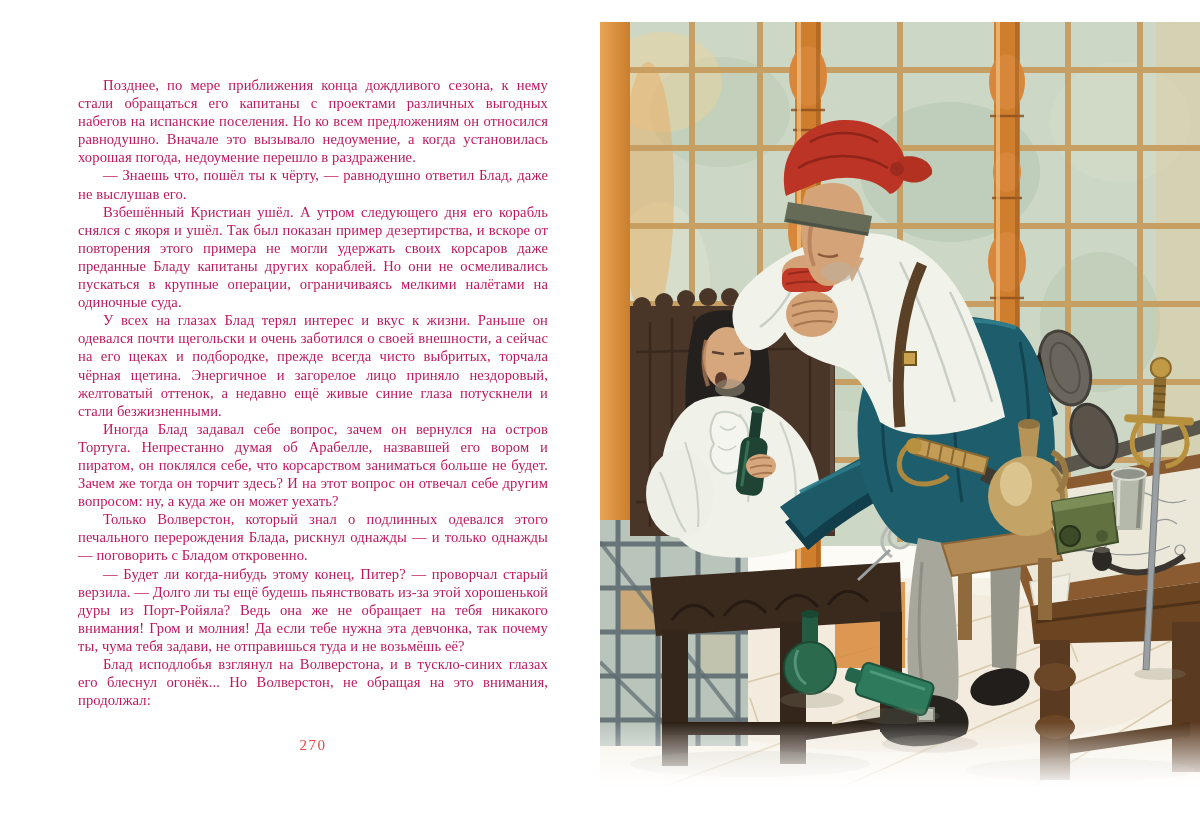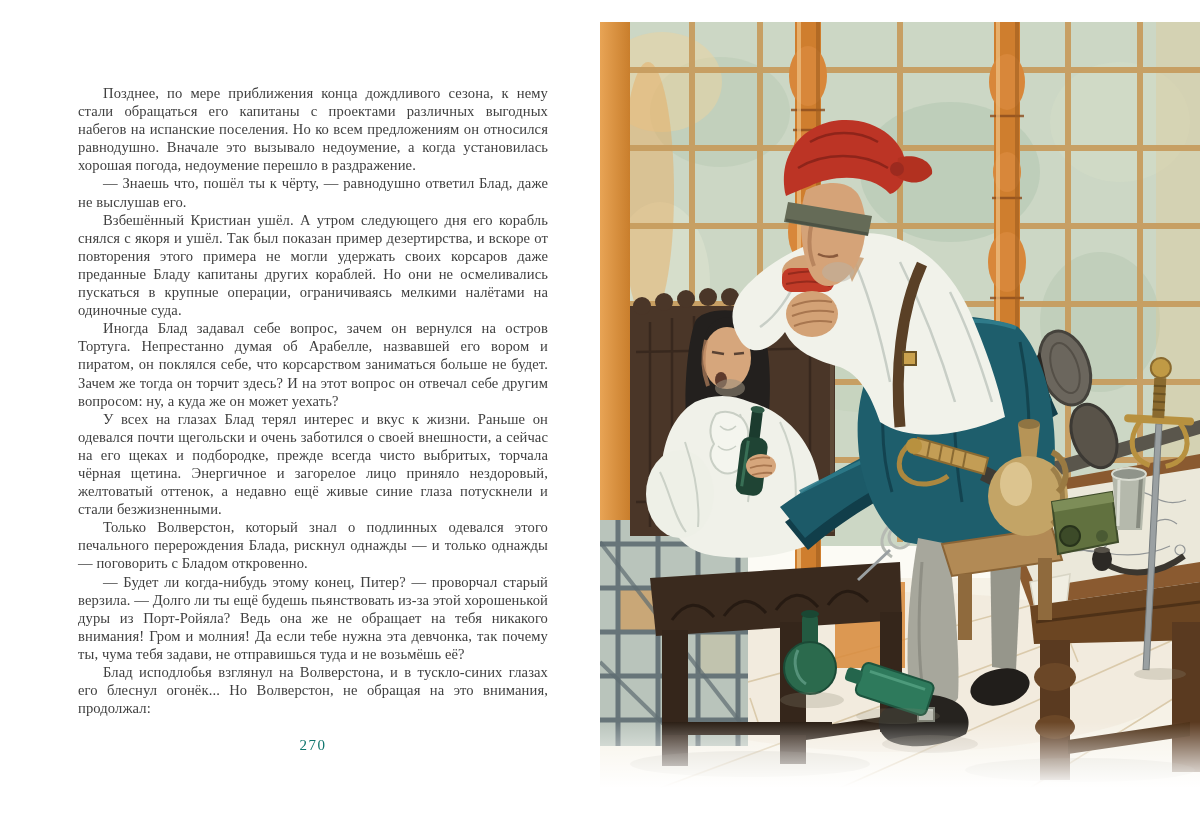--- a/index.html
+++ b/index.html
@@ -1,43 +1,43 @@
 <!DOCTYPE html>
 <html><head>
 <meta charset="utf-8">
 <style>
   html,body{margin:0;padding:0;background:#ffffff;}
   .spread{
     position:relative;width:1200px;height:822px;background:#ffffff;overflow:hidden;
     font-family:"Liberation Serif","DejaVu Serif",serif;
   }
   .text-block{
-    position:absolute;left:78px;top:84px;width:470px;
-    color:#404040;font-size:14.6px;line-height:18.1px;text-align:justify;
+    position:absolute;left:78px;top:76px;width:470px;
+    color:#be185d;font-size:14.6px;line-height:18.1px;text-align:justify;
     letter-spacing:0.1px;
   }
   .text-block p{margin:0;text-indent:25px;}
   .page-number{
     position:absolute;left:78px;top:737px;width:470px;text-align:center;
-    color:#0f766e;font-size:15px;letter-spacing:1.5px;
+    color:#ef4444;font-size:15px;letter-spacing:1.5px;
   }
   .illustration{position:absolute;left:600px;top:22px;width:600px;height:766px;}
   .illustration svg{display:block;width:600px;height:766px;}
 </style>
 </head>
 <body>
 
 <div class="spread">
 
   <div class="text-block">
     <p>Позднее, по мере приближения конца дождливого сезона, к нему стали обращаться его капитаны с проектами различных выгодных набегов на испанские поселения. Но ко всем предложениям он относился равнодушно. Вначале это вызывало недоумение, а когда установилась хорошая погода, недоумение перешло в раздражение.</p>
     <p>— Знаешь что, пошёл ты к чёрту, — равнодушно ответил Блад, даже не выслушав его.</p>
     <p>Взбешённый Кристиан ушёл. А утром следующего дня его корабль снялся с якоря и ушёл. Так был показан пример дезертирства, и вскоре от повторения этого примера не могли удержать своих корсаров даже преданные Бладу капитаны других кораблей. Но они не осмеливались пускаться в крупные операции, ограничиваясь мелкими налётами на одиночные суда.</p>
+    <p>У всех на глазах Блад терял интерес и вкус к жизни. Раньше он одевался почти щегольски и очень заботился о своей внешности, а сейчас на его щеках и подбородке, прежде всегда чисто выбритых, торчала чёрная щетина. Энергичное и загорелое лицо приняло нездоровый, желтоватый оттенок, а недавно ещё живые синие глаза потускнели и стали безжизненными.</p>
     <p>Иногда Блад задавал себе вопрос, зачем он вернулся на остров Тортуга. Непрестанно думая об Арабелле, назвавшей его вором и пиратом, он поклялся себе, что корсарством заниматься больше не будет. Зачем же тогда он торчит здесь? И на этот вопрос он отвечал себе другим вопросом: ну, а куда же он может уехать?</p>
-    <p>У всех на глазах Блад терял интерес и вкус к жизни. Раньше он одевался почти щегольски и очень заботился о своей внешности, а сейчас на его щеках и подбородке, прежде всегда чисто выбритых, торчала чёрная щетина. Энергичное и загорелое лицо приняло нездоровый, желтоватый оттенок, а недавно ещё живые синие глаза потускнели и стали безжизненными.</p>
     <p>Только Волверстон, который знал о подлинных одевался этого печального перерождения Блада, рискнул однажды — и только однажды — поговорить с Бладом откровенно.</p>
     <p>— Будет ли когда-нибудь этому конец, Питер? — проворчал старый верзила. — Долго ли ты ещё будешь пьянствовать из-за этой хорошенькой дуры из Порт-Ройяла? Ведь она же не обращает на тебя никакого внимания! Гром и молния! Да если тебе нужна эта девчонка, так почему ты, чума тебя задави, не отправишься туда и не возьмёшь её?</p>
     <p>Блад исподлобья взглянул на Волверстона, и в тускло-синих глазах его блеснул огонёк... Но Волверстон, не обращая на это внимания, продолжал:</p>
   </div>
   <div class="page-number">270</div>
 
   <div class="illustration" role="img" aria-label="Акварельная книжная иллюстрация: старый пират в красной косынке и серой повязкой на глазу опирается на спинку резного кресла, в котором ссутулился небритый Питер Блад с длинными чёрными волосами и зелёной бутылкой в руке; позади — окно каюты с резными балясинами, справа стол с морской картой, шпагой, оловянной кружкой и трубкой; на полу зелёные бутылки.">
     <svg viewBox="0 0 600 766" xmlns="http://www.w3.org/2000/svg">
       <defs>
         <linearGradient id="gOrange" x1="0" y1="0" x2="1" y2="0">

